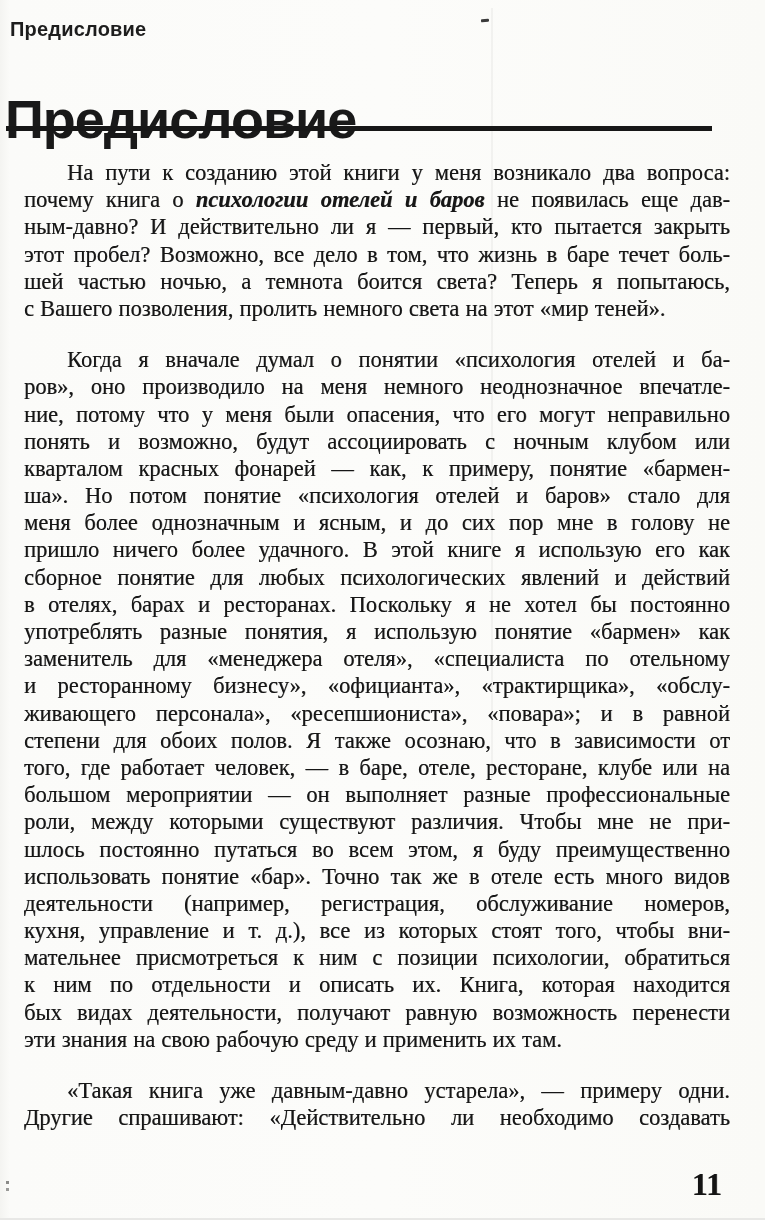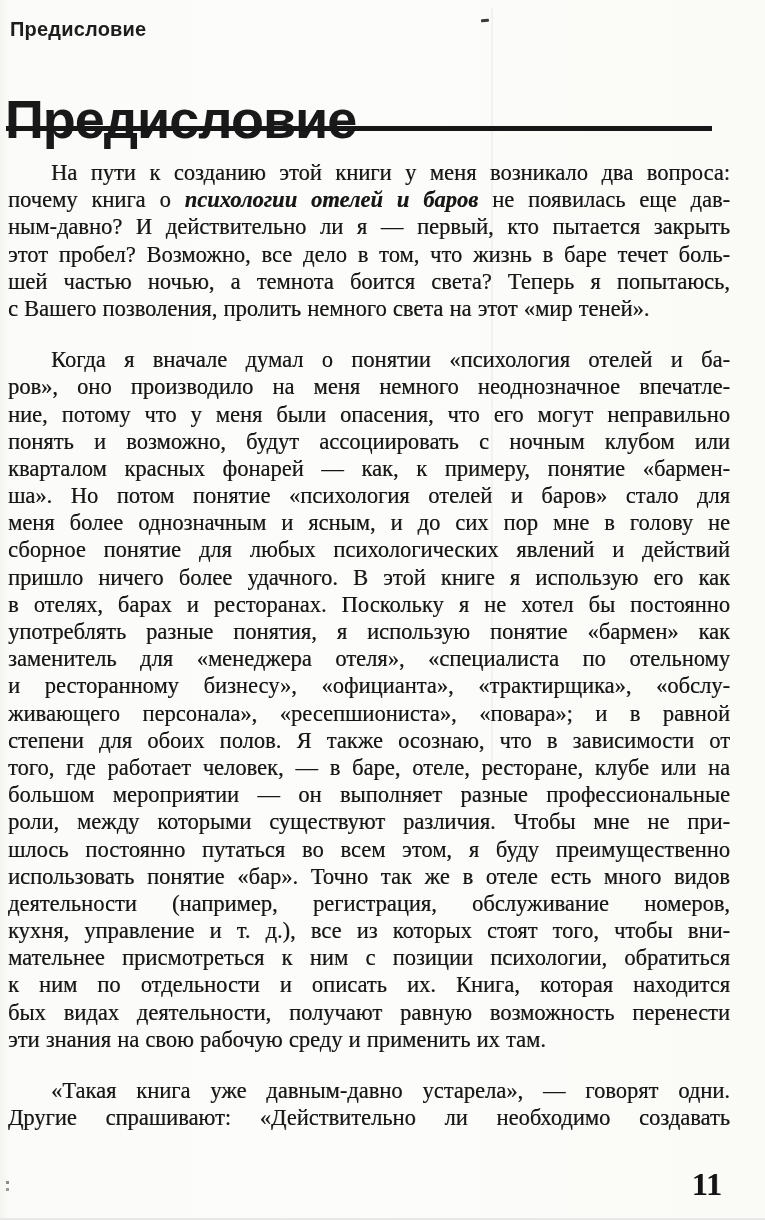--- a/index.html
+++ b/index.html
@@ -72,21 +72,21 @@
     width: 706px;
     height: 5px;
     background: #171717;
   }
   .body-text {
     position: absolute;
     left: 8px;
     top: 159px;
     width: 722px;
   }
-  .para { margin: 0 0 24px 0; }
+  .para { margin: 0 0 24px 16px; }
   .para:last-child { margin-bottom: 0; }
   .line {
     height: 27.2px;
     line-height: 27.2px;
     font-size: 22.5px;
     overflow: hidden;
     text-align: justify;
     text-align-last: justify;
     text-shadow: 0.4px 0 0 rgba(20,20,20,0.55);
     word-spacing: 0.5px;
@@ -131,41 +131,41 @@
         <div class="line align-left">с Вашего позволения, пролить немного света на этот «мир теней».</div>
       </div>
       <div class="para">
         <div class="line first">Когда я вначале думал о понятии «психология отелей и ба-</div>
         <div class="line">ров», оно производило на меня немного неоднозначное впечатле-</div>
         <div class="line">ние, потому что у меня были опасения, что его могут неправильно</div>
         <div class="line">понять и возможно, будут ассоциировать с ночным клубом или</div>
         <div class="line">кварталом красных фонарей — как, к примеру, понятие «бармен-</div>
         <div class="line">ша». Но потом понятие «психология отелей и баров» стало для</div>
         <div class="line">меня более однозначным и ясным, и до сих пор мне в голову не</div>
+        <div class="line">пришло ничего более удачного. В этой книге я использую его как</div>
         <div class="line">сборное понятие для любых психологических явлений и действий</div>
-        <div class="line">пришло ничего более удачного. В этой книге я использую его как</div>
         <div class="line">в отелях, барах и ресторанах. Поскольку я не хотел бы постоянно</div>
         <div class="line">употреблять разные понятия, я использую понятие «бармен» как</div>
         <div class="line">заменитель для «менеджера отеля», «специалиста по отельному</div>
         <div class="line">и ресторанному бизнесу», «официанта», «трактирщика», «обслу-</div>
         <div class="line">живающего персонала», «ресепшиониста», «повара»; и в равной</div>
         <div class="line">степени для обоих полов. Я также осознаю, что в зависимости от</div>
         <div class="line">того, где работает человек, — в баре, отеле, ресторане, клубе или на</div>
         <div class="line">большом мероприятии — он выполняет разные профессиональные</div>
         <div class="line">роли, между которыми существуют различия. Чтобы мне не при-</div>
         <div class="line">шлось постоянно путаться во всем этом, я буду преимущественно</div>
         <div class="line">использовать понятие «бар». Точно так же в отеле есть много видов</div>
         <div class="line">деятельности (например, регистрация, обслуживание номеров,</div>
         <div class="line">кухня, управление и т. д.), все из которых стоят того, чтобы вни-</div>
         <div class="line">мательнее присмотреться к ним с позиции психологии, обратиться</div>
         <div class="line">к ним по отдельности и описать их. Книга, которая находится</div>
         <div class="line">бых видах деятельности, получают равную возможность перенести</div>
         <div class="line align-left">эти знания на свою рабочую среду и применить их там.</div>
       </div>
       <div class="para">
-        <div class="line first">«Такая книга уже давным-давно устарела», — говорят одни.</div>
+        <div class="line first">«Такая книга уже давным-давно устарела», — примеру одни.</div>
         <div class="line">Другие спрашивают: «Действительно ли необходимо создавать</div>
       </div>
     </main>
 
   <div class="page-number">11</div>
 
 </div>
 
 </body></html>

